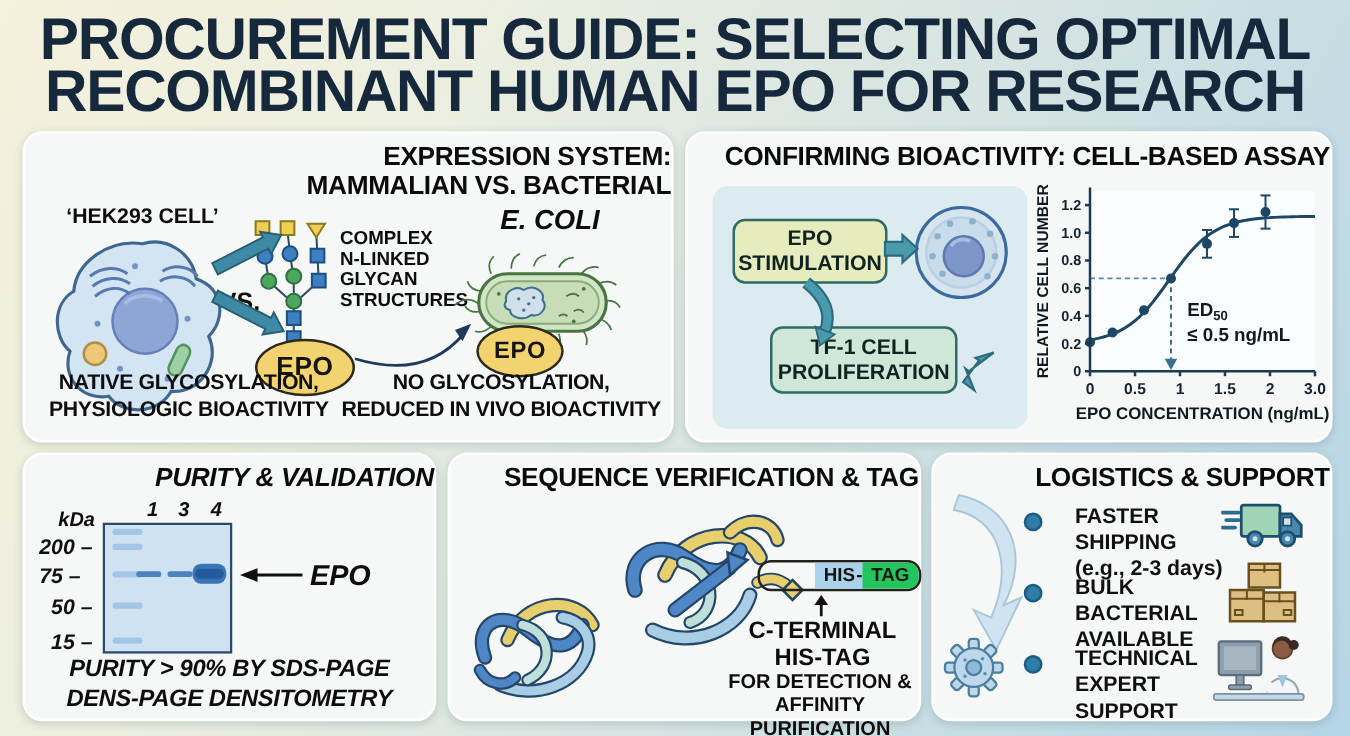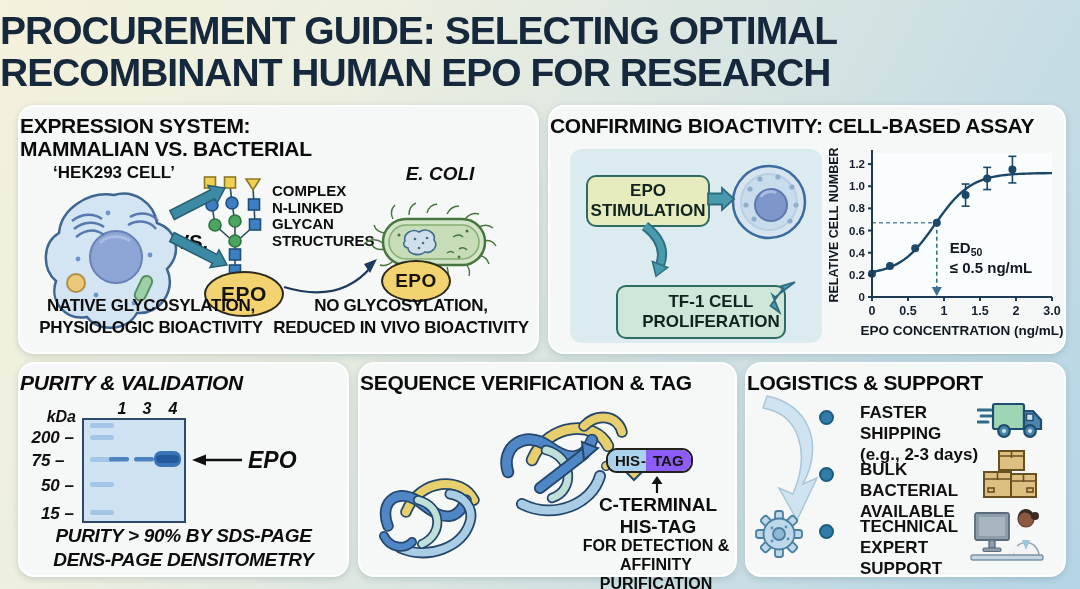--- a/index.html
+++ b/index.html
@@ -1,25 +1,25 @@
 <!DOCTYPE html>
 <html><head>
 <meta charset="utf-8">
 <style>
   html,body{margin:0;padding:0;}
   body{font-family:"Liberation Sans",sans-serif;}
   #page{position:relative;width:1080px;height:589px;overflow:hidden;
         background:linear-gradient(118deg,#f4f1dc 0%,#ecefe0 28%,#d5e3e2 60%,#b4d5e6 100%);}
   .abs{position:absolute;}
-  h1{position:absolute;top:10px;left:0;right:0;margin:0;text-align:left;
-     font-size:39px;line-height:42px;font-weight:bold;color:#16283c;
+  h1{position:absolute;top:10px;left:0;right:0;margin:0;text-align:center;
+     font-size:47px;line-height:42px;font-weight:bold;color:#16283c;
      letter-spacing:-1px;white-space:pre-line;}
   .panel{position:absolute;background:#f5f8f6;border:2px solid #fdfefd;border-radius:16px;
          box-shadow:0 2px 7px rgba(50,80,95,.20);}
-  .ph{position:absolute;top:7px;left:0;right:0;text-align:left;font-size:21px;line-height:23px;
+  .ph{position:absolute;top:7px;left:0;right:0;text-align:right;font-size:21px;line-height:23px;
       font-weight:bold;color:#0b0b0b;letter-spacing:-.3px;white-space:pre-line;}
   .t{position:absolute;white-space:pre-line;text-align:center;font-weight:bold;color:#0d0d0d;}
   .epo{position:absolute;background:#f3d36f;border:2.5px solid #2b2a1c;border-radius:50%;
        display:flex;align-items:center;justify-content:center;font-weight:bold;
        font-size:21px;color:#15150e;letter-spacing:.5px;}
   .fbox{position:absolute;border:2.5px solid #2f6b62;border-radius:10px;display:flex;
         align-items:center;justify-content:center;text-align:center;font-weight:bold;
         font-size:17px;line-height:20px;white-space:pre-line;color:#10231f;}
   .flowpanel{position:absolute;background:#dcebf0;border-radius:12px;}
   .pill{position:absolute;display:flex;border:2px solid #22221a;border-radius:11px;
@@ -38,21 +38,21 @@
 <div id="page">
 
   <h1>PROCUREMENT GUIDE: SELECTING OPTIMAL
 RECOMBINANT HUMAN EPO FOR RESEARCH</h1>
 
   <div class="panel" style="left:18px;top:105px;width:517px;height:245px;">
     <div class="ph">EXPRESSION SYSTEM:
 MAMMALIAN VS. BACTERIAL</div>
 
     <div class="t" style="left:8px;top:56px;width:172px;font-size:17px;">‘HEK293 CELL’</div>
-    <div class="t" style="left:358px;top:56px;width:124px;font-size:19px;font-style:italic;">E. COLI</div>
+    <div class="t" style="left:358px;top:56px;width:124px;font-size:22px;font-style:italic;">E. COLI</div>
     <div class="t" style="left:146px;top:124px;width:52px;font-size:20px;">VS.</div>
 
     <svg class="abs" style="left:18px;top:76px;" width="152" height="160" viewBox="0 0 152 160">
       <path d="M76,12 C96,6 116,20 119,40 C141,48 143,72 129,86 C139,108 121,132 99,130 C89,148 61,150 49,134 C27,138 11,118 18,98 C4,86 4,60 21,50 C23,26 50,8 76,12 Z" fill="#d3e4f2" stroke="#3f6690" stroke-width="2.5"></path>
       <circle cx="78" cy="74" r="26" fill="#8da6d6" stroke="#6780b8" stroke-width="2"></circle>
       <path d="M62,60 C68,52 84,52 92,58" fill="none" stroke="#aabce2" stroke-width="3"></path>
       <path d="M34,38 C44,30 56,30 64,36 M36,46 C46,38 58,38 66,44 M38,54 C48,46 58,46 66,52" fill="none" stroke="#5878b0" stroke-width="2.4"></path>
       <path d="M92,34 C102,28 114,30 120,38 M90,42 C100,36 112,38 118,46" fill="none" stroke="#5878b0" stroke-width="2.4"></path>
       <circle cx="38" cy="100" r="9" fill="#ecc878" stroke="#b08e48" stroke-width="2"></circle>
       <rect x="100" y="92" width="11" height="26" rx="5.5" fill="#9ed0a8" stroke="#55905f" stroke-width="2" transform="rotate(25 105 105)"></rect>
@@ -128,21 +128,21 @@
     <div class="t" style="left:250px;top:188px;width:262px;font-size:17px;line-height:22px;letter-spacing:-.3px;">NO GLYCOSYLATION,
 REDUCED IN VIVO BIOACTIVITY</div>
   </div>
 
   <div class="panel" style="left:548px;top:105px;width:514px;height:245px;">
     <div class="ph">CONFIRMING BIOACTIVITY: CELL-BASED ASSAY</div>
 
     <div class="flowpanel" style="left:20px;top:42px;width:252px;height:194px;">
       <div class="fbox" style="left:16px;top:26px;width:120px;height:48px;background:#e6ecbe;">EPO
 STIMULATION</div>
-      <div class="fbox" style="left:46px;top:136px;width:146px;height:50px;background:#cfe7d8;padding-left:20px;">TF-1 CELL
+      <div class="fbox" style="left:46px;top:112px;width:146px;height:50px;background:#cfe7d8;">TF-1 CELL
 PROLIFERATION</div>
 
       <svg class="abs" style="left:160px;top:14px;" width="78" height="78" viewBox="0 0 78 78">
         <circle cx="39" cy="39" r="36" fill="#d6e4ef" stroke="#3a6b9c" stroke-width="2.5"></circle>
         <circle cx="39" cy="39" r="28" fill="#c9dceb" stroke="#b9cfe2" stroke-width="2"></circle>
         <circle cx="41" cy="42" r="16" fill="#7e97ca" stroke="#6079ad" stroke-width="2"></circle>
         <path d="M31,34 c2,-5 10,-7 15,-4" fill="none" stroke="#a8bce2" stroke-width="3"></path>
         <circle cx="20" cy="26" r="2.6" fill="#8fb0cc"></circle>
           <circle cx="30" cy="16" r="2.6" fill="#8fb0cc"></circle>
         <circle cx="48" cy="14" r="2.6" fill="#8fb0cc"></circle>
@@ -289,24 +289,24 @@
           <path d="M64,96 C88,88 84,54 58,48" stroke="#bfe0d8" stroke-width="7"></path>
         <path d="M52,86 L96,52" stroke="#24466b" stroke-width="12"></path>
           <path d="M52,86 L96,52" stroke="#4f86c6" stroke-width="8.5"></path>
         <path d="M118,64 C130,58 138,62 146,70" stroke="#24466b" stroke-width="10"></path>
           <path d="M118,64 C130,58 138,62 146,70" stroke="#e8cf6e" stroke-width="7"></path>
       </g>
       <polygon points="94,40 110,46 96,58" fill="#4f86c6" stroke="#24466b" stroke-width="2"></polygon>
       <polygon points="146,62 154,70 146,78 138,70" fill="#e8cf6e" stroke="#24466b" stroke-width="2"></polygon>
     </svg>
 
-    <div class="pill" style="left:246px;top:84px;">
+    <div class="pill" style="left:246px;top:84px;padding-left:44px;">
       <span style="background:#aad2ec;">HIS</span>
         <span style="background:#aad2ec;padding:2px 0 2px 0;margin-left:-6px;">-</span>
-        <span style="background:#8b5cf6;">TAG</span>
+        <span style="background:#22c55e;">TAG</span>
     </div>
 
     <svg class="abs" style="left:290px;top:112px;" width="14" height="18" viewBox="0 0 14 18">
       <line x1="7" y1="17" x2="7" y2="6" stroke="#111" stroke-width="2.2"></line>
       <polygon points="7,0 1.5,8 12.5,8" fill="#111"></polygon>
     </svg>
 
     <div class="t" style="left:228px;top:130px;width:140px;font-size:19px;line-height:22px;">C-TERMINAL
 HIS-TAG</div>
     <div class="t" style="left:208px;top:172px;width:176px;font-size:16px;line-height:19px;">FOR DETECTION &amp;

